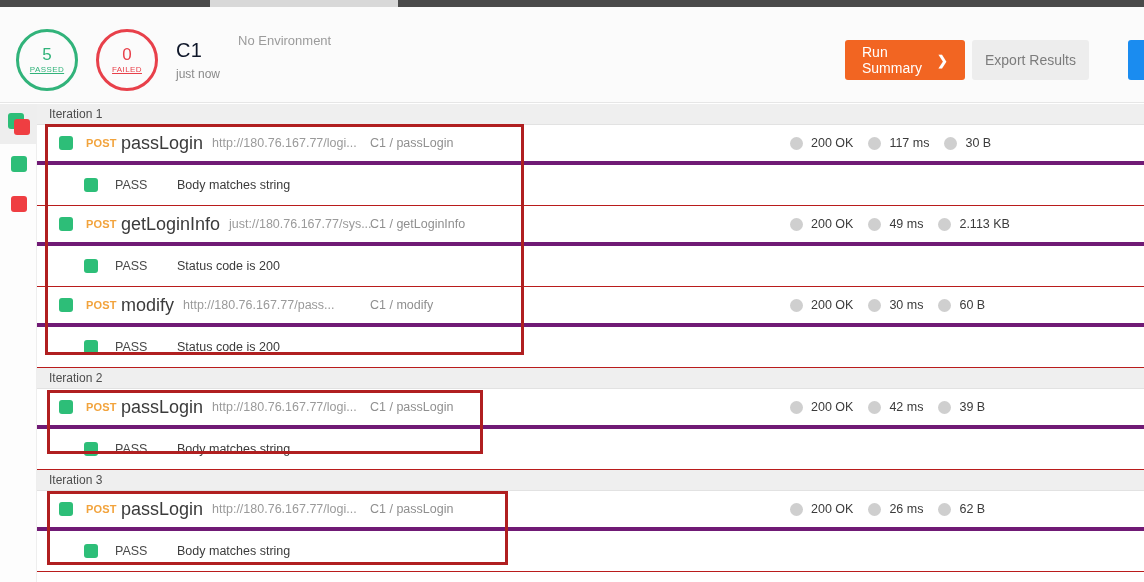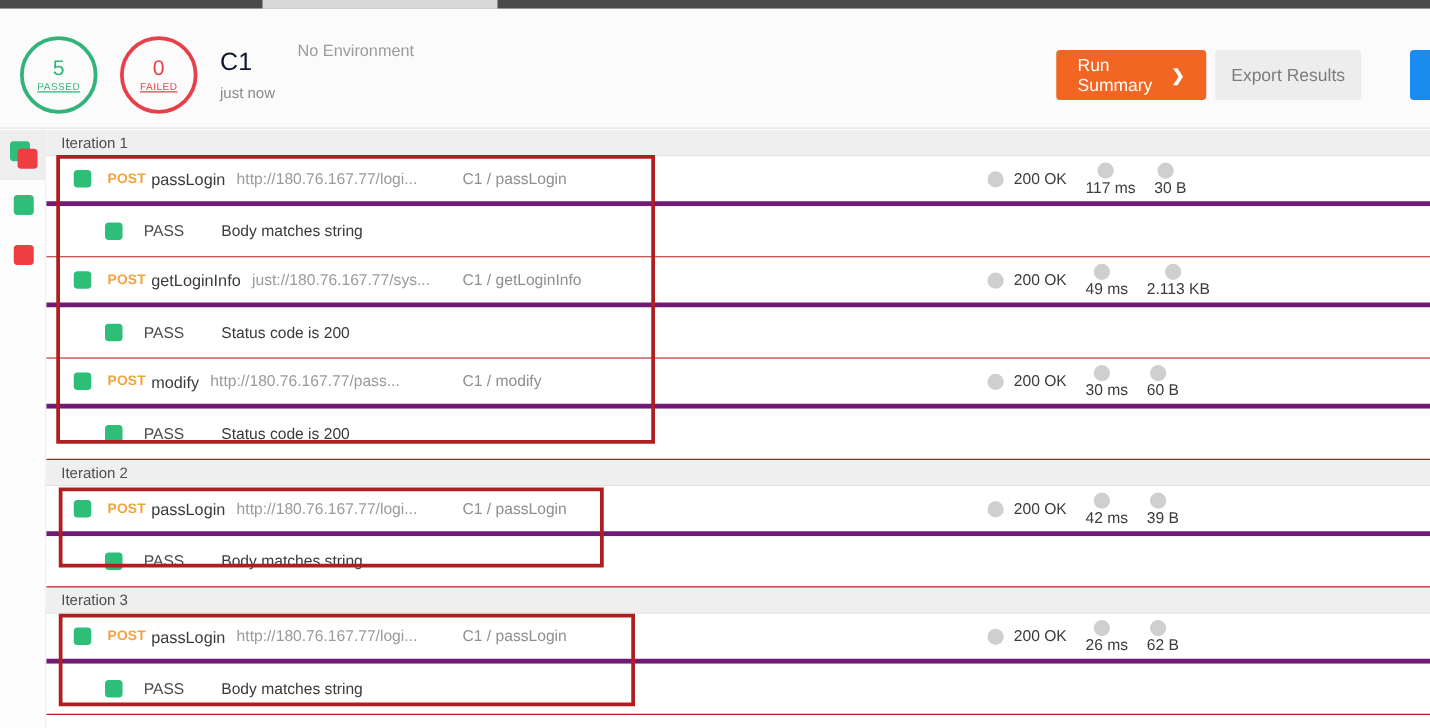--- a/index.html
+++ b/index.html
@@ -127,21 +127,21 @@
     flex:0 0 auto;
   }
   .req-row .dot-sq { margin-left:22px; }
   .test-row .dot-sq { margin-left:47px; }
 
   .method {
     margin-left:13px; font-size:11px; color:#f2a33c;
     font-weight:bold; letter-spacing:0.2px; width:30px;
   }
   .req-name {
-    margin-left:5px; font-size:13px; color:#3b3b3b; white-space:nowrap;
+    margin-left:5px; font-size:18px; color:#3b3b3b; white-space:nowrap;
   }
   .req-url {
     margin-left:9px; font-size:12.5px; color:#9a9a9a; white-space:nowrap;
   }
   .req-path {
     position:absolute; font-size:12.5px; color:#8f8f8f; white-space:nowrap;
   }
 
   .pass-lbl {
     margin-left:17px; font-size:12.5px; color:#4a4a4a; width:62px;
@@ -151,21 +151,21 @@
   .stats {
     position:absolute; top:0; height:100%;
     display:flex; align-items:center; gap:0;
   }
   .stat { display:flex; align-items:center; }
   .stat .bullet {
     width:13px; height:13px; border-radius:50%;
     background:#cfcfcf; margin-right:8px;
   }
   .stat .txt { font-size:12.5px; color:#3b3b3b; white-space:nowrap; }
-  .stat + .stat { margin-left:15px;flex-direction:column; }
+  .stat + .stat { margin-left:15px; }
 
   
   .anno {
     position:absolute; border:3px solid #b01f20;
     pointer-events:none; z-index:20;
   }
 </style>
 </head>
 <body>
 

